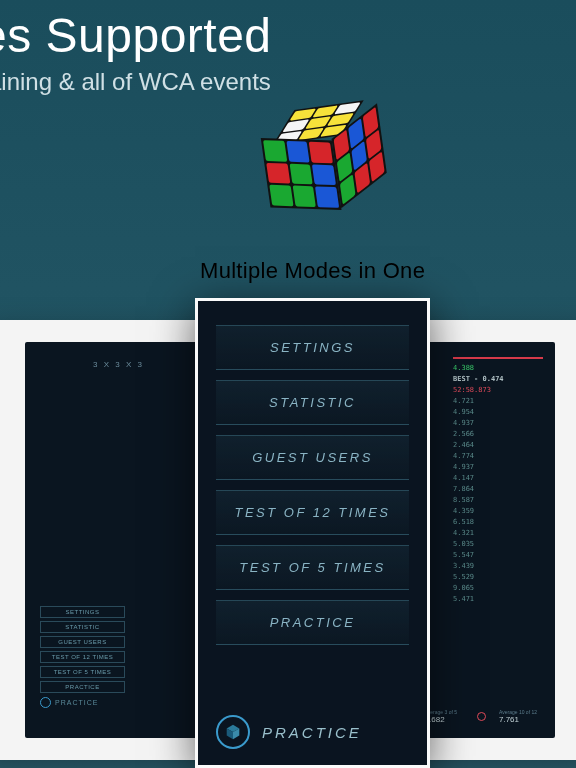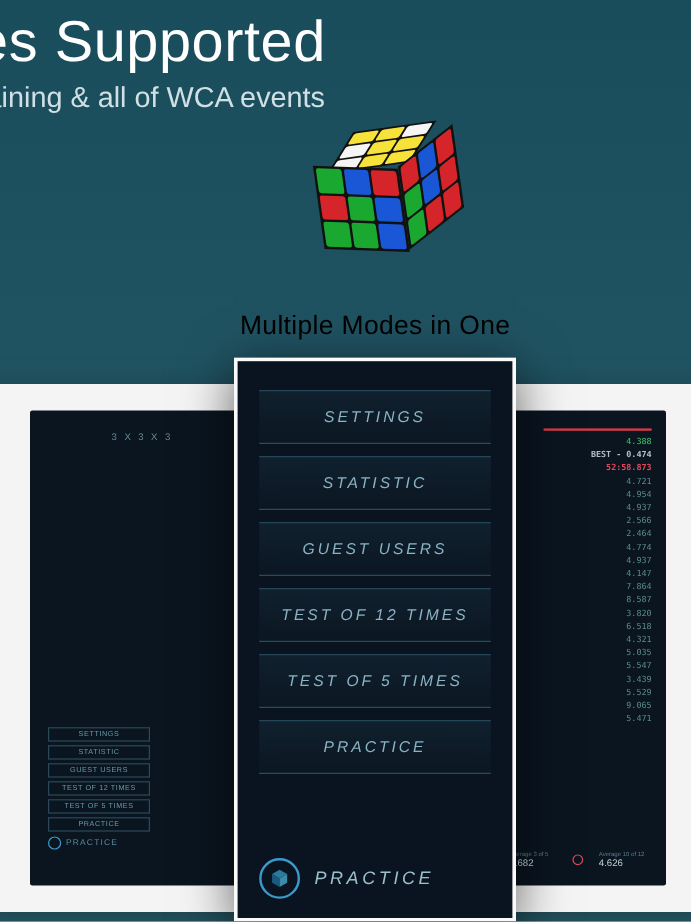--- a/index.html
+++ b/index.html
@@ -132,28 +132,27 @@
       width: 11px; height: 11px;
       border: 1px solid #3a9acc;
       border-radius: 50%;
     }
     .mini-practice-text { color: #5a8a9a; font-size: 7px; letter-spacing: 1px; }
 
     .ipad-right-stats {
       position: absolute;
       top: 15px;
       right: 12px;
-      text-align: right;
       font-family: monospace;
     }
     .stat-top-line { width: 90px; height: 2px; background: #d63a4a; margin-bottom: 4px; margin-left: auto;}
     .stat-row { font-size: 7px; line-height: 11px; }
     .stat-green { color: #3aca6a; }
     .stat-white { color: #b0c0c4; font-weight: bold; }
-    .stat-red { color: #e04a5a; font-weight: bold; }
+    .stat-red { color: #e04a5a; }
     .stat-dim { color: #5a8a8a; }
     .ipad-bottom-stats {
       position: absolute;
       bottom: 14px;
       right: 18px;
       display: flex;
       gap: 20px;
       font-size: 6px;
     }
     .bstat { display: flex; align-items: center; gap: 13px; }
@@ -313,21 +312,21 @@
           <div class="stat-row stat-dim">4.721</div>
           <div class="stat-row stat-dim">4.954</div>
           <div class="stat-row stat-dim">4.937</div>
           <div class="stat-row stat-dim">2.566</div>
           <div class="stat-row stat-dim">2.464</div>
           <div class="stat-row stat-dim">4.774</div>
           <div class="stat-row stat-dim">4.937</div>
           <div class="stat-row stat-dim">4.147</div>
           <div class="stat-row stat-dim">7.864</div>
           <div class="stat-row stat-dim">8.587</div>
-          <div class="stat-row stat-dim">3.820</div>
+          <div class="stat-row stat-dim">4.359</div>
           <div class="stat-row stat-dim">6.518</div>
           <div class="stat-row stat-dim">4.321</div>
           <div class="stat-row stat-dim">5.035</div>
           <div class="stat-row stat-dim">5.547</div>
           <div class="stat-row stat-dim">3.439</div>
           <div class="stat-row stat-dim">5.529</div>
           <div class="stat-row stat-dim">9.065</div>
           <div class="stat-row stat-dim">5.471</div>
         </div>
     </div>
@@ -337,21 +336,21 @@
         <div class="bstat-circle bc-green"></div>
         <div>
           <div class="bstat-label">Average 3 of 5</div>
           <div class="bstat-val">4.682</div>
         </div>
       </div>
       <div class="bstat">
         <div class="bstat-circle bc-red"></div>
         <div>
           <div class="bstat-label">Average 10 of 12</div>
-          <div class="bstat-val">4.626</div>
+          <div class="bstat-val">7.761</div>
         </div>
       </div>
     </div>
   </div>
 </div>
 
 <div class="center-panel">
   <div class="center-inner">
     <div class="menu-list">
       <div class="menu-item">SETTINGS</div>

